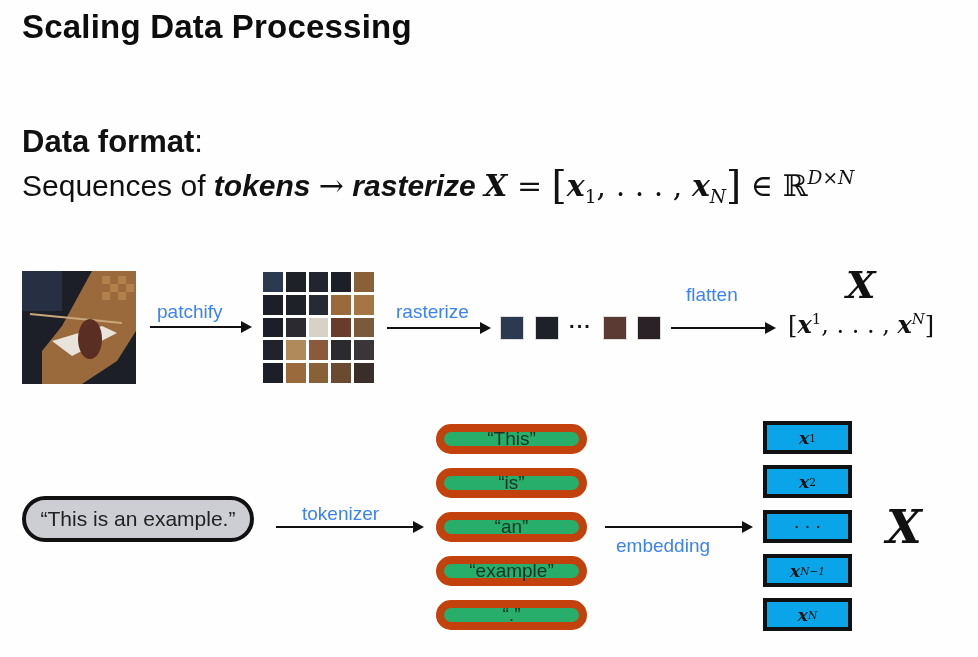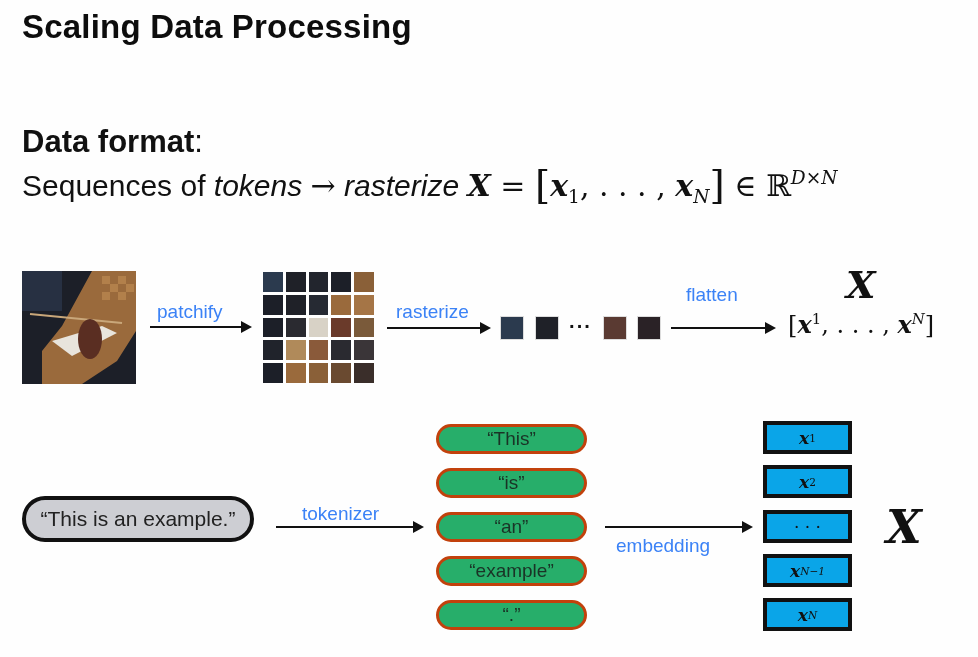--- a/index.html
+++ b/index.html
@@ -3,21 +3,21 @@
 <meta charset="utf-8">
 <style>
   html, body { margin:0; padding:0; }
   body { width:978px; height:657px; background:#fefefe; position:relative; overflow:hidden;
          font-family:"Liberation Sans", sans-serif; color:#111; }
   .abs { position:absolute; }
   .title { left:22px; top:8px; font-size:33px; font-weight:bold; letter-spacing:0.2px; color:#0d0d0d; }
   .h2 { left:22px; top:124px; font-size:31px; font-weight:bold; color:#111; }
   .h2 .colon { font-weight:normal; }
   .line { left:22px; top:162px; font-size:30px; color:#111; white-space:nowrap; }
-  .line i { font-style:italic; }
+  .line i { font-style:italic;font-weight:bold; }
   .math { font-family:"DejaVu Serif", serif; }
   .mb { font-family:"DejaVu Serif", serif; font-weight:bold; font-style:italic; }
   .mi { font-family:"DejaVu Serif", serif; font-style:italic; }
   sub, sup { font-size:0.62em; }
   .bracket { font-family:"DejaVu Serif", serif; font-size:1.3em; font-weight:200; vertical-align:-2px; }
 
   .photo { left:22px; top:271px; width:114px; height:113px; overflow:hidden; }
   .grid { left:263px; top:272px; width:111px; height:111px; display:grid;
           grid-template-columns:repeat(5,1fr); grid-template-rows:repeat(5,1fr); gap:3px; background:#fff; }
   .grid div { background:#1a1d26; }
@@ -28,21 +28,21 @@
                   border-top:6px solid transparent; border-bottom:6px solid transparent; }
 
   .tile { width:22px; height:22px; border:1px solid #ddd; }
   .dots { font-size:20px; font-weight:bold; letter-spacing:1px; color:#111; }
 
   .bigX { font-family:"DejaVu Serif", serif; font-weight:bold; font-style:italic; }
 
   .sentence { left:22px; top:496px; width:232px; height:46px; border:4px solid #111; border-radius:32px;
               background:#cdced3; box-sizing:border-box; display:flex; align-items:center; justify-content:center;
               font-size:21px; color:#222; }
-  .token { left:436px; width:151px; height:30px; border:3px solid #c2410c; border-radius:17px; background:#27ae6a;
+  .token { left:436px; width:151px; height:30px; border:8px solid #c2410c; border-radius:17px; background:#27ae6a;
            box-sizing:border-box; display:flex; align-items:center; justify-content:center; font-size:19px; color:#1a3326;text-align:center; }
   .emb { left:763px; width:89px; height:33px; border:4px solid #111; background:#0aa5e8; box-sizing:border-box;
          display:flex; align-items:center; justify-content:center; font-size:17px; color:#111; }
 </style>
 </head>
 <body>
 
 <div class="abs title">Scaling Data Processing</div>
 
 <div class="abs h2"><span>Data format</span><span class="colon">:</span></div>

